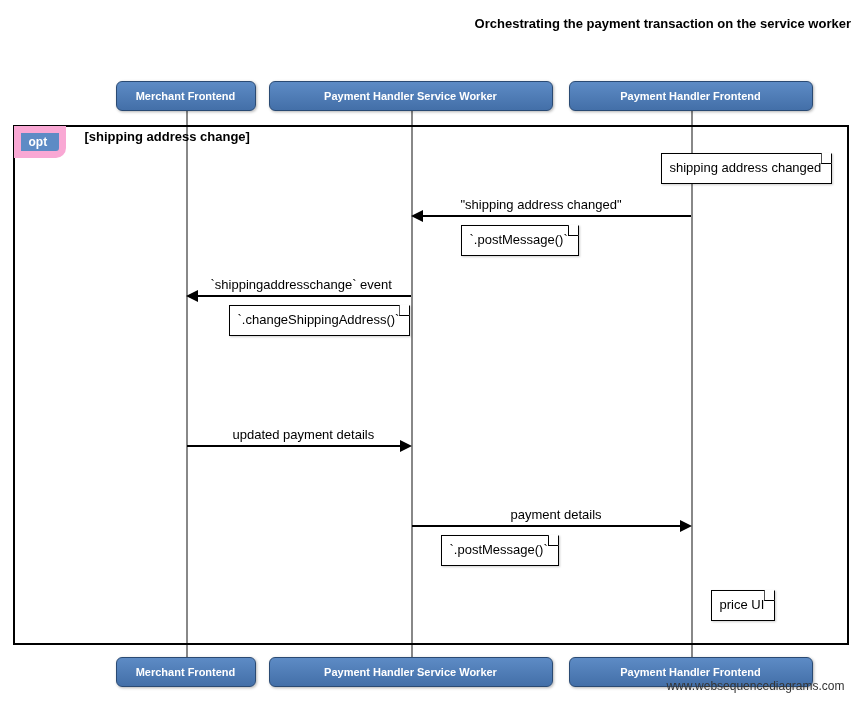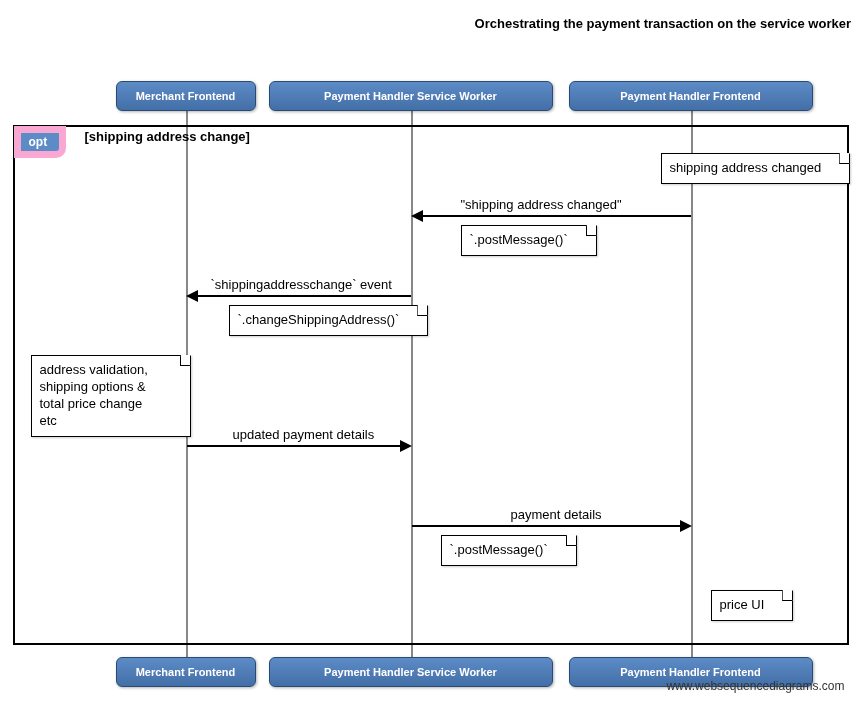--- a/index.html
+++ b/index.html
@@ -70,21 +70,21 @@
     position: absolute;
     left: 70px;
     top: 2px;
     font-weight: bold;
     font-size: 13px;
   }
   .note {
     position: absolute;
     background: #fff;
     border: 1px solid #000;
-    padding: 6px 28px 6px 8px;
+    padding: 6px 10px 6px 8px;
     font-size: 13px;
     line-height: 1.3;
     box-shadow: 1px 1px 2px rgba(0,0,0,0.2);
   }
   .note::after {
     content: '';
     position: absolute;
     right: -1px;
     top: -1px;
     width: 0;
@@ -168,23 +168,20 @@
   <div class="msg-label" style="left:450px;top:152px">"shipping address changed"</div>
   <div class="arrow-line" style="left:412px;top:170px;width:268px"></div>
   <div class="arrow-head-left" style="left:400px;top:165px"></div>
   <div class="note" style="left:450px;top:180px">`.postMessage()`</div>
 
   <div class="msg-label" style="left:200px;top:232px">`shippingaddresschange` event</div>
   <div class="arrow-line" style="left:187px;top:250px;width:213px"></div>
   <div class="arrow-head-left" style="left:175px;top:245px"></div>
   <div class="note" style="left:218px;top:260px">`.changeShippingAddress()`</div>
 
-  <div class="note" style="left:20px;top:310px;white-space:pre-line;width:160px">address validation,
-shipping options &amp;
-total price change etc</div>
 
   <div class="msg-label" style="left:222px;top:382px">updated payment details</div>
   <div class="arrow-line" style="left:176px;top:400px;width:213px"></div>
   <div class="arrow-head-right" style="left:389px;top:395px"></div>
 
   <div class="msg-label" style="left:500px;top:462px">payment details</div>
   <div class="arrow-line" style="left:401px;top:480px;width:268px"></div>
   <div class="arrow-head-right" style="left:669px;top:475px"></div>
   <div class="note" style="left:430px;top:490px">`.postMessage()`</div>
 

